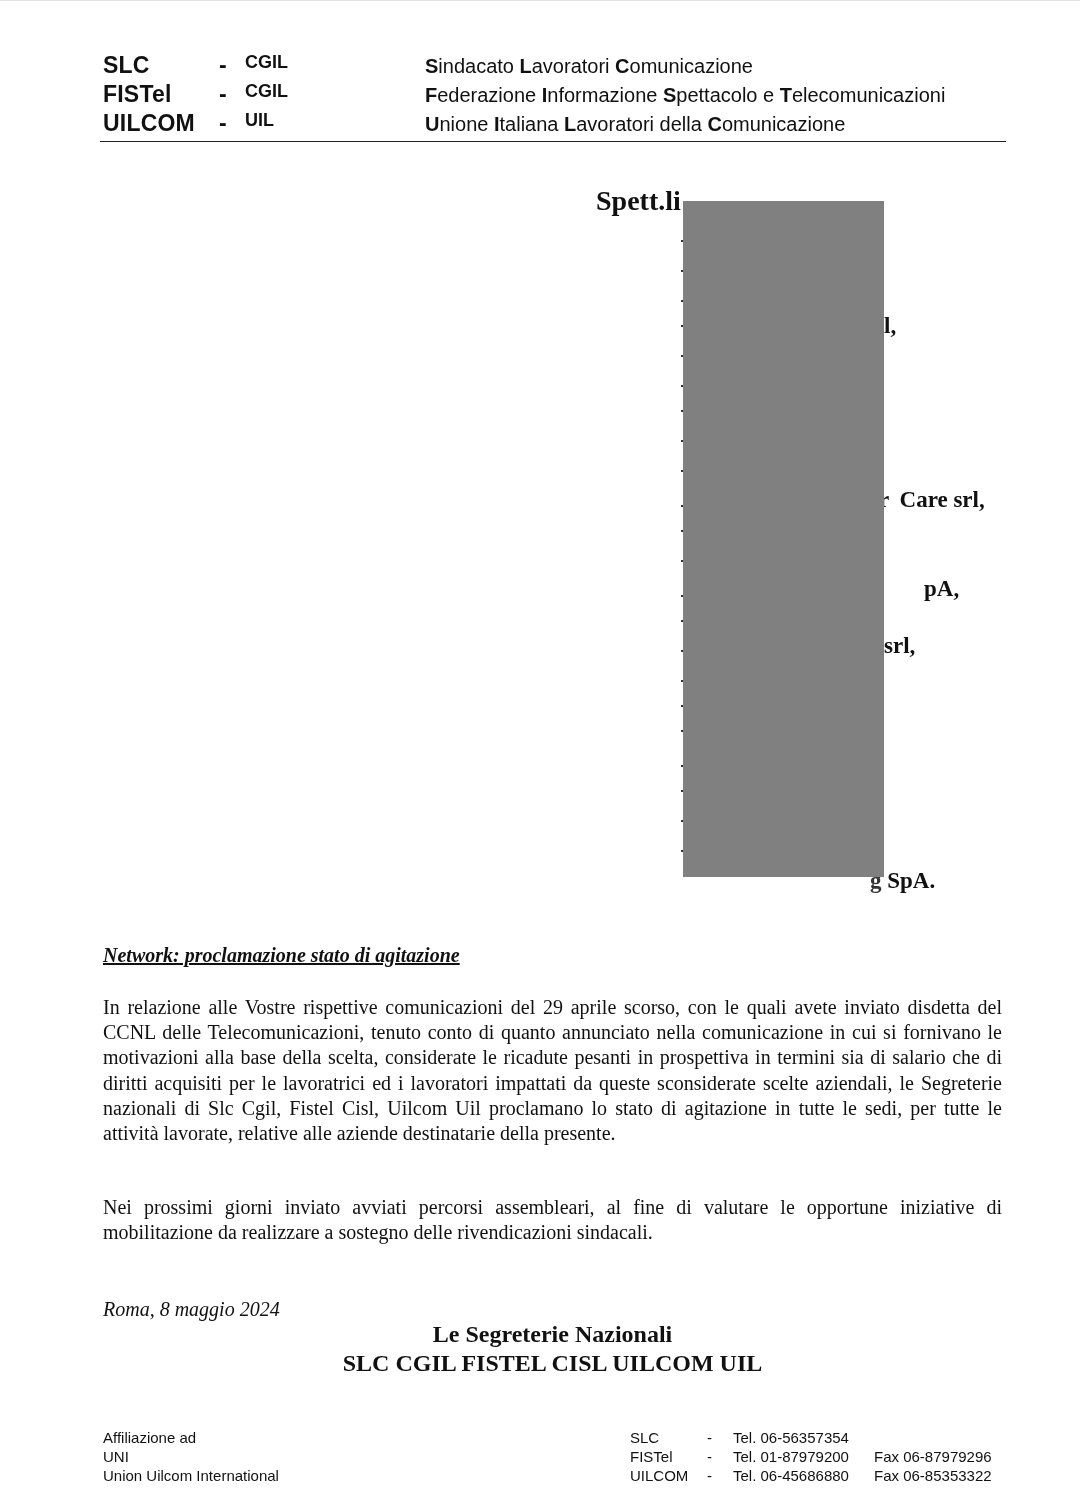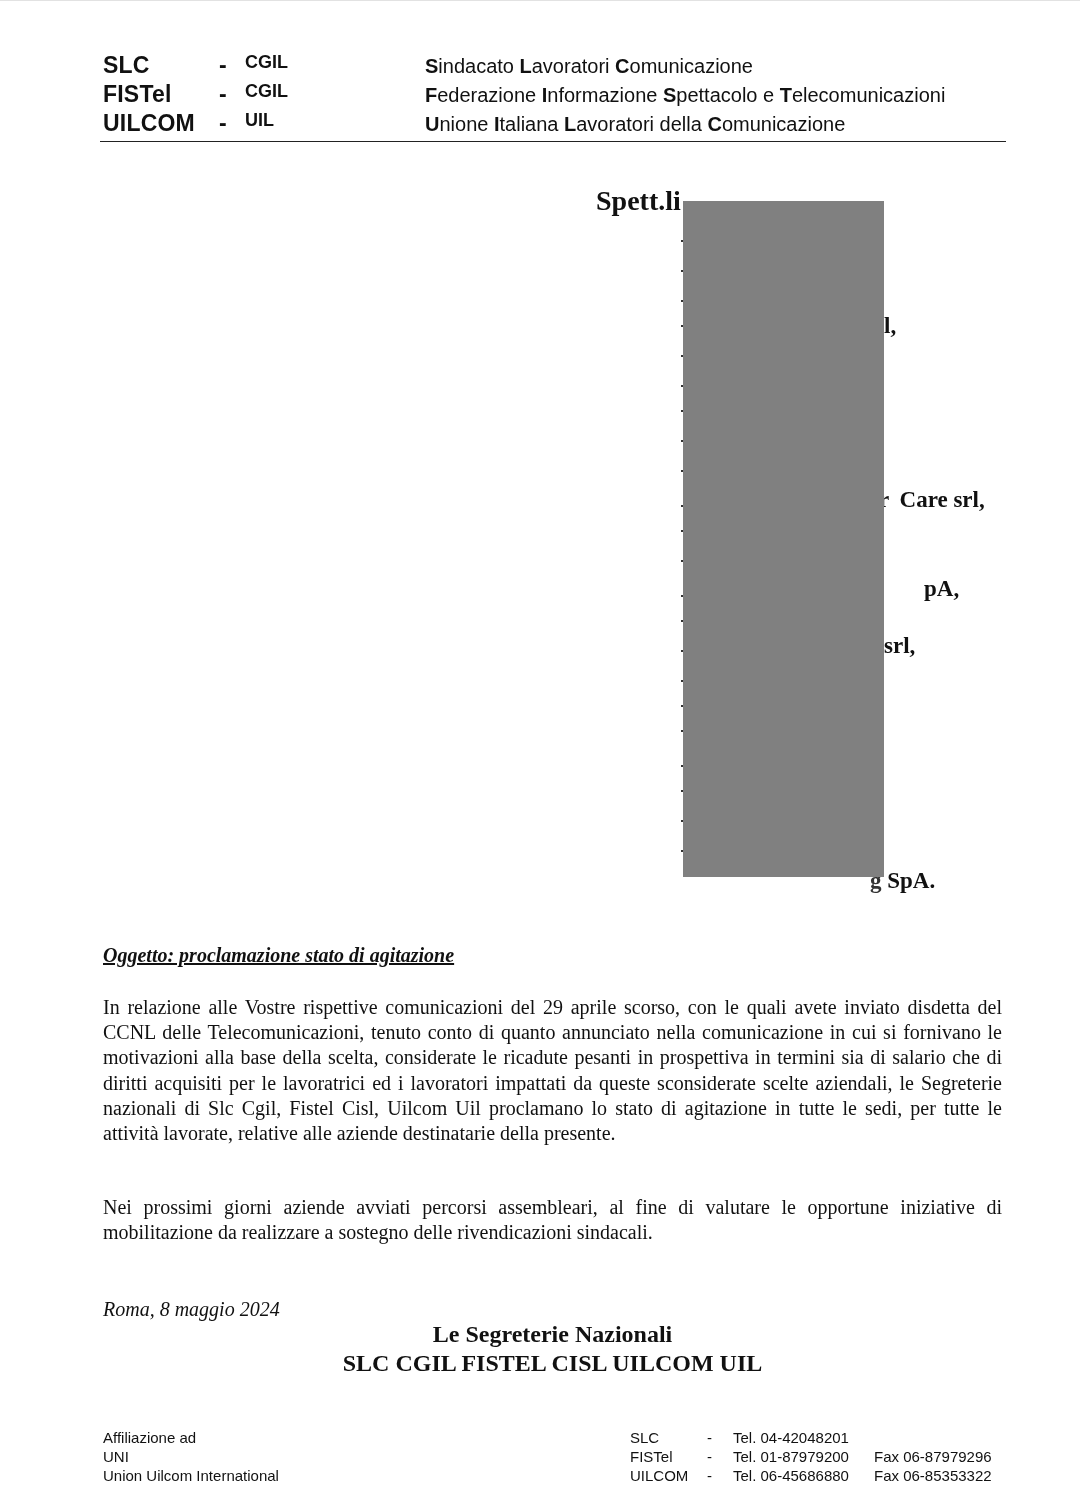--- a/index.html
+++ b/index.html
@@ -93,38 +93,38 @@
     <div class="tick" style="top: 680px;"></div>
     <div class="tick" style="top: 705px;"></div>
     <div class="tick" style="top: 730px;"></div>
     <div class="tick" style="top: 765px;"></div>
     <div class="tick" style="top: 790px;"></div>
     <div class="tick" style="top: 820px;"></div>
     <div class="tick" style="top: 850px;"></div>
   </div>
 <div class="redact"></div>
 
-<div class="subject serif">Oggetto: proclamazione stato di agitazione</div>
+<div class="subject serif">Network: proclamazione stato di agitazione</div>
 <div class="para p1 serif">In relazione alle Vostre rispettive comunicazioni del 29 aprile scorso, con le quali avete inviato disdetta del CCNL delle Telecomunicazioni, tenuto conto di quanto annunciato nella comunicazione in cui si fornivano le motivazioni alla base della scelta, considerate le ricadute pesanti in prospettiva in termini sia di salario che di diritti acquisiti per le lavoratrici ed i lavoratori impattati da queste sconsiderate scelte aziendali, le Segreterie nazionali di Slc Cgil, Fistel Cisl, Uilcom Uil proclamano lo stato di agitazione in tutte le sedi, per tutte le attività lavorate, relative alle aziende destinatarie della presente.</div>
-<div class="para p2 serif">Nei prossimi giorni aziende avviati percorsi assembleari, al fine di valutare le opportune iniziative di mobilitazione da realizzare a sostegno delle rivendicazioni sindacali.</div>
+<div class="para p2 serif">Nei prossimi giorni inviato avviati percorsi assembleari, al fine di valutare le opportune iniziative di mobilitazione da realizzare a sostegno delle rivendicazioni sindacali.</div>
 <div class="date serif">Roma, 8 maggio 2024</div>
 
 <div class="sig sig1 serif">Le Segreterie Nazionali</div>
 <div class="sig sig2 serif">SLC CGIL FISTEL CISL UILCOM UIL</div>
 
 <div class="foot foot-left">
   <div>Affiliazione ad</div>
   <div>UNI</div>
   <div>Union Uilcom International</div>
 </div>
 <div class="foot foot-right">
   <div class="frow">
     <span class="f-org">SLC</span>
     <span class="f-dash">-</span>
-    <span class="f-tel">Tel. 04-42048201</span>
+    <span class="f-tel">Tel. 06-56357354</span>
     <span class="f-fax"></span>
   </div>
   <div class="frow">
     <span class="f-org">FISTel</span>
     <span class="f-dash">-</span>
     <span class="f-tel">Tel. 01-87979200</span>
     <span class="f-fax">Fax 06-87979296</span>
   </div>
   <div class="frow">
     <span class="f-org">UILCOM</span>

